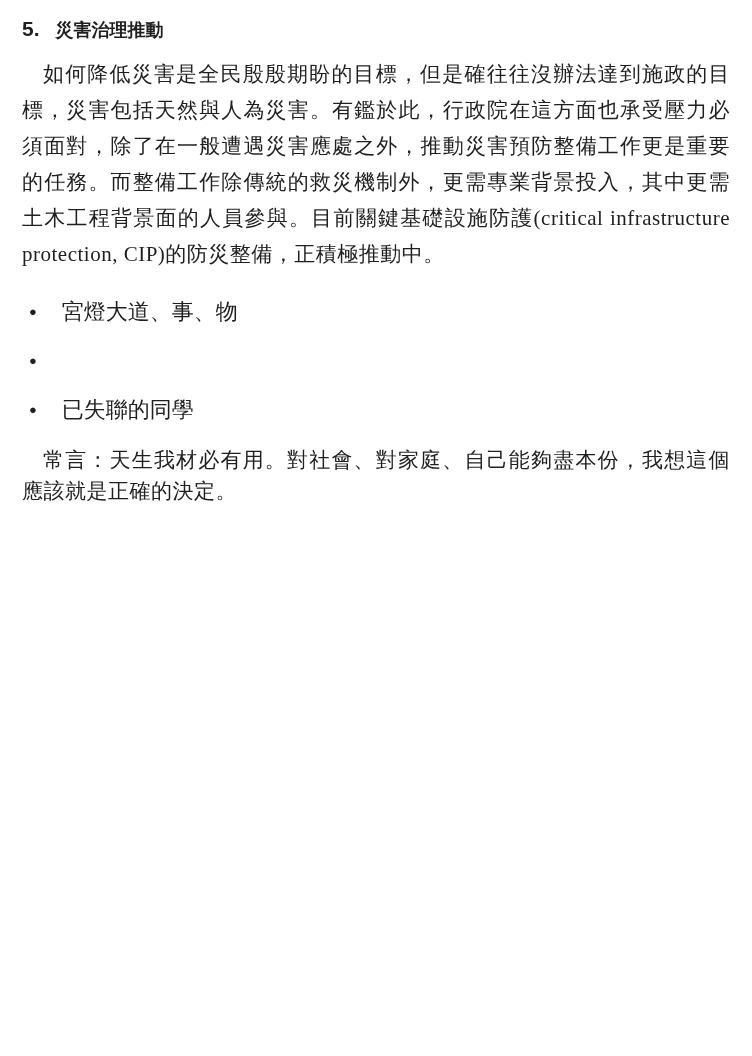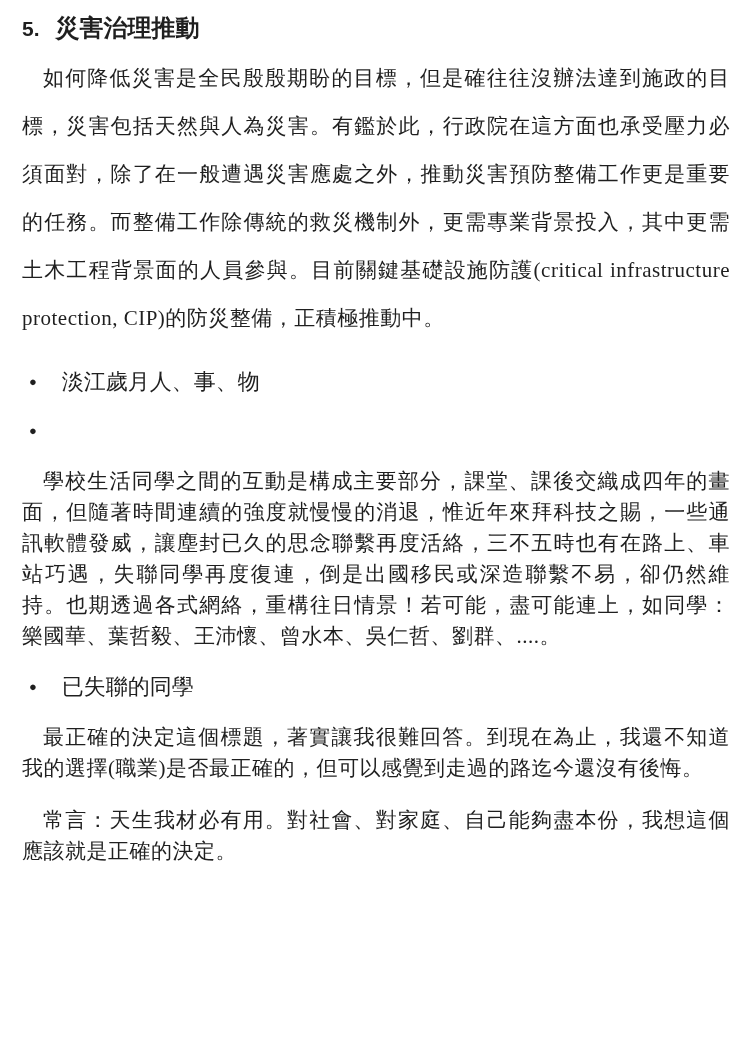--- a/index.html
+++ b/index.html
@@ -19,32 +19,32 @@
     display: flex;
     align-items: baseline;
   }
   .heading-number {
     font-family: "Liberation Sans", "DejaVu Sans", sans-serif;
     font-weight: bold;
     font-size: 21px;
     margin-right: 16px;
   }
   .heading-title {
-    font-size: 24px;
+    font-size: 18px;
   }
   .para {
     font-size: 21px;
     line-height: 31px;
     text-align: justify;
     text-indent: 1em;
     margin-bottom: 21px;
     letter-spacing: 0.5px;
   }
   .intro-para {
-    line-height: 48px;
+    line-height: 36px;
     margin-bottom: 26px;
   }
   .bullet-row {
     display: flex;
     align-items: center;
     font-size: 22px;
     line-height: 27px;
     margin: 13px 0 22px 0;
     padding-left: 7px;
   }
@@ -61,32 +61,30 @@
 <h1 class="heading">
   <span class="heading-number">5.</span>
   <span class="heading-title">災害治理推動</span>
 </h1>
 
 <p class="para intro-para">如何降低災害是全民殷殷期盼的目標，但是確往往沒辦法達到施政的目標，災害包括天然與人為災害。有鑑於此，行政院在這方面也承受壓力必須面對，除了在一般遭遇災害應處之外，推動災害預防整備工作更是重要的任務。而整備工作除傳統的救災機制外，更需專業背景投入，其中更需土木工程背景面的人員參與。目前關鍵基礎設施防護(critical infrastructure protection, CIP)的防災整備，正積極推動中。</p>
 
 <div>
   <div class="bullet-row">
     <span class="bullet-marker">●</span>
-    <span class="bullet-title">淡江歲月人、事、物</span>
+    <span class="bullet-title">宮燈大道、事、物</span>
   </div>
 </div>
 
 <div>
   <div class="bullet-row">
     <span class="bullet-marker">●</span>
   </div>
-  <p class="para">學校生活同學之間的互動是構成主要部分，課堂、課後交織成四年的畫面，但隨著時間連續的強度就慢慢的消退，惟近年來拜科技之賜，一些通訊軟體發威，讓塵封已久的思念聯繫再度活絡，三不五時也有在路上、車站巧遇，失聯同學再度復連，倒是出國移民或深造聯繫不易，卻仍然維持。也期透過各式網絡，重構往日情景！若可能，盡可能連上，如同學：樂國華、葉哲毅、王沛懷、曾水本、吳仁哲、劉群、....。</p>
 </div>
 
 <div>
   <div class="bullet-row">
     <span class="bullet-marker">●</span>
     <span class="bullet-title">已失聯的同學</span>
   </div>
-  <p class="para">最正確的決定這個標題，著實讓我很難回答。到現在為止，我還不知道我的選擇(職業)是否最正確的，但可以感覺到走過的路迄今還沒有後悔。</p>
   <p class="para">常言：天生我材必有用。對社會、對家庭、自己能夠盡本份，我想這個應該就是正確的決定。</p>
 
 </div>
 
 </body></html>

